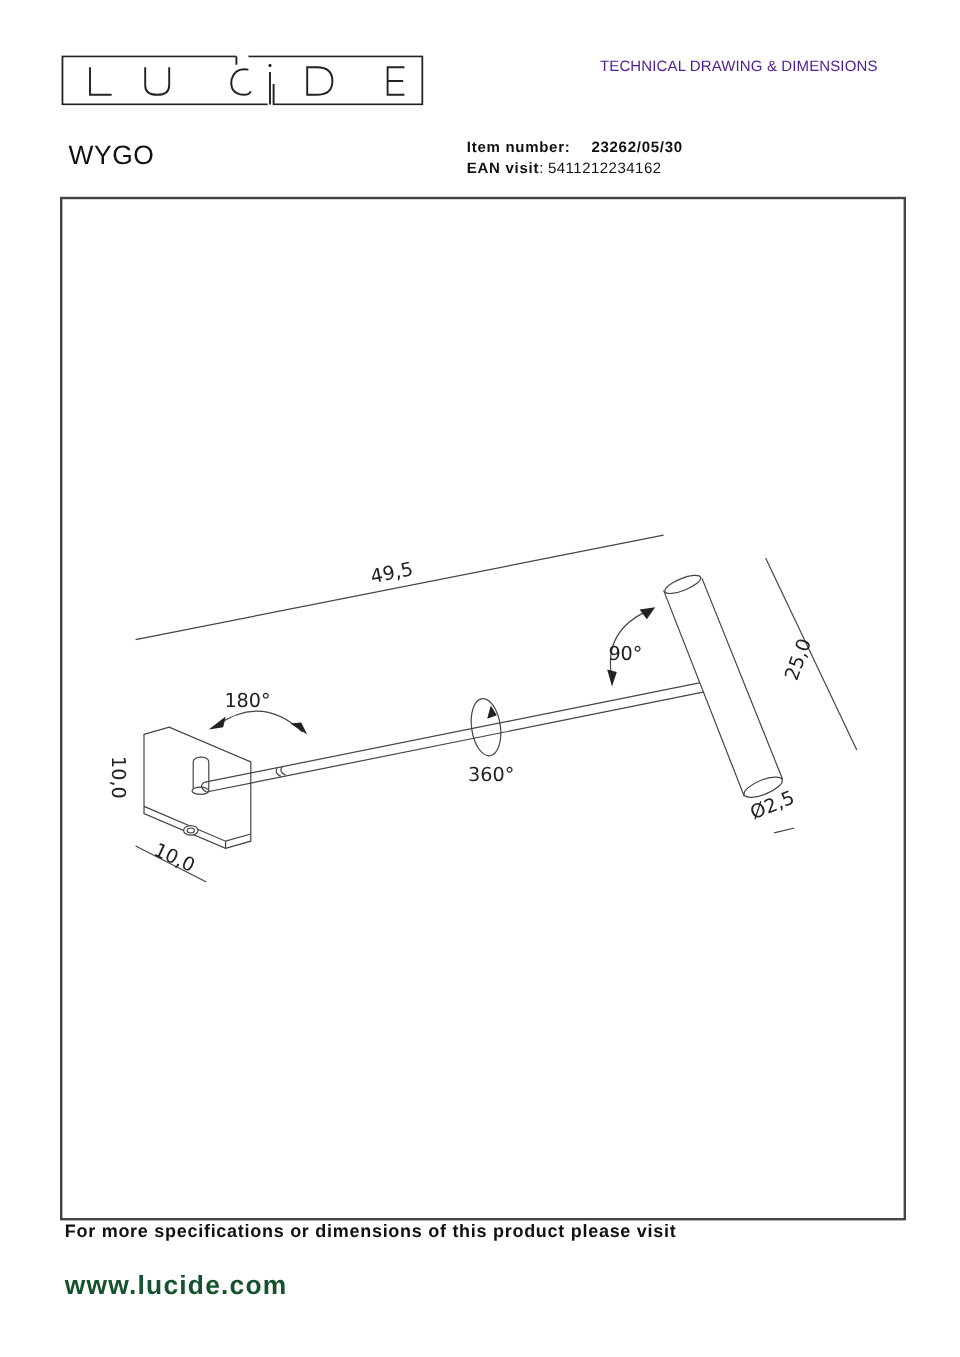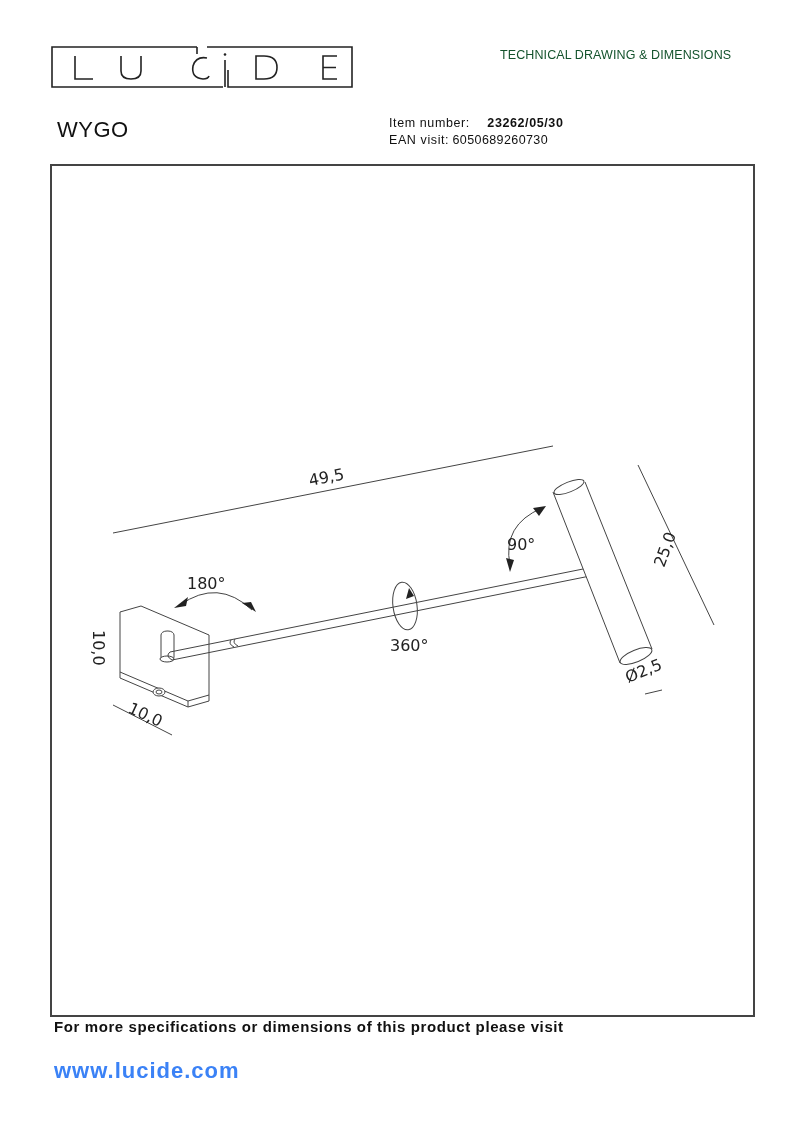--- a/index.html
+++ b/index.html
@@ -1,27 +1,27 @@
 <!DOCTYPE html>
 <html><head>
 <meta charset="utf-8">
 <style>
   html, body { margin: 0; padding: 0; background: #ffffff; }
   body { width: 800px; height: 1131px; position: relative; overflow: hidden; font-family: "Liberation Sans", sans-serif; color: #111; }
   .logo { position: absolute; left: 51px; top: 46px; width: 302px; height: 42px; }
-  .doc-type { position: absolute; left: 500px; top: 48px; font-size: 12.5px; color: #14532d; letter-spacing: 0.1px; }
+  .doc-type { position: absolute; left: 500px; top: 48px; font-size: 12.5px; color: #4c1d95; letter-spacing: 0.1px; }
   .product-name { position: absolute; left: 57px; top: 117px; font-size: 22px; font-weight: normal; letter-spacing: 0.5px; }
   .item-block { position: absolute; left: 389px; top: 115px; font-size: 12.5px; line-height: 17px; }
-  .item-block .lbl { font-weight: normal; letter-spacing: 0.6px; }
+  .item-block .lbl { font-weight: bold; letter-spacing: 0.6px; }
   .item-block .val-bold { font-weight: bold; letter-spacing: 0.6px; margin-left: 14px; }
   .item-block .val { letter-spacing: 0.4px; }
   .frame { position: absolute; left: 50px; top: 164px; width: 705px; height: 853px; border: 2px solid #444; box-sizing: border-box; }
   .drawing { position: absolute; left: 0; top: 0; width: 800px; height: 1131px; }
   .footer-line { position: absolute; left: 54px; top: 1018px; font-size: 15px; font-weight: bold; letter-spacing: 0.6px; }
-  .footer-url { position: absolute; left: 54px; top: 1058px; font-size: 22px; font-weight: bold; letter-spacing: 1px; color: #3b82f6; text-decoration: none; }
+  .footer-url { position: absolute; left: 54px; top: 1058px; font-size: 22px; font-weight: bold; letter-spacing: 1px; color: #14532d; text-decoration: none; }
   .dim { font-family: "DejaVu Sans", sans-serif; font-size: 16px; fill: #222; font-weight: normal; }
 </style>
 </head>
 <body>
 
 <div class="logo">
   <svg width="302" height="42" viewBox="0 0 302 42">
 
     <path d="M146 1 H1 V41 H172" fill="none" stroke="#222" stroke-width="1.6"></path>
     <path d="M146 1 V8" fill="none" stroke="#222" stroke-width="1.6"></path>
@@ -41,21 +41,21 @@
 
 <div class="product-name">WYGO</div>
 
 <div class="item-block">
   <div>
     <span class="lbl">Item number:</span>
     <span class="val-bold">23262/05/30</span>
   </div>
   <div>
     <span class="lbl">EAN visit</span><span class="val">:</span>
-    <span class="val">6050689260730</span>
+    <span class="val">5411212234162</span>
   </div>
 </div>
 
 <div class="frame"></div>
 
 <svg class="drawing" viewBox="0 0 800 1131">
   <g fill="none" stroke="#444" stroke-width="1">
 
     <line x1="113" y1="533" x2="553" y2="446"></line>
 

